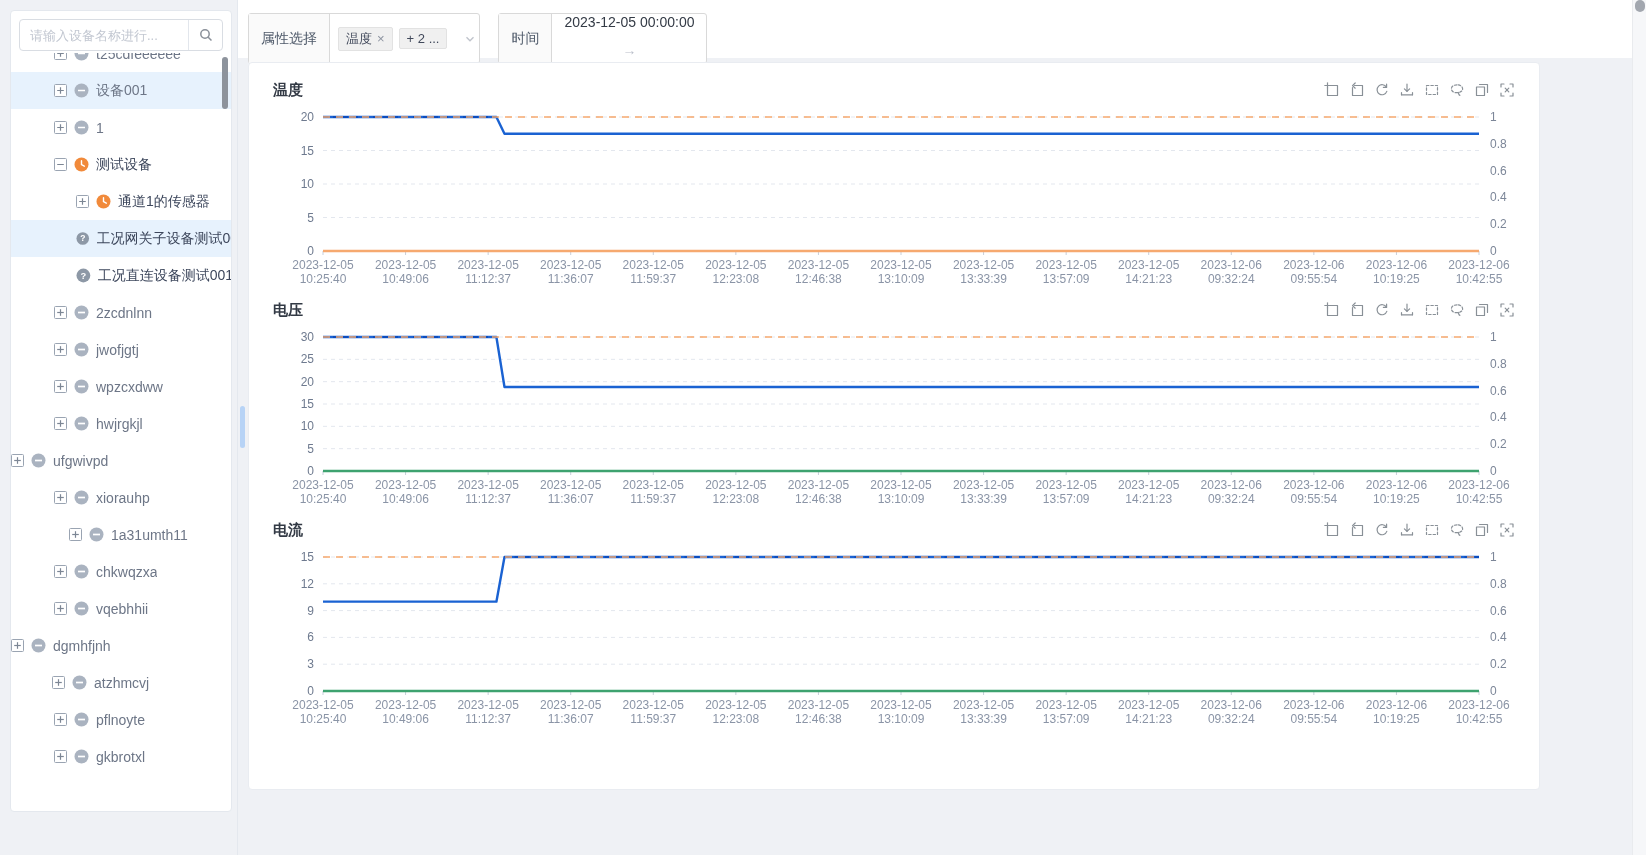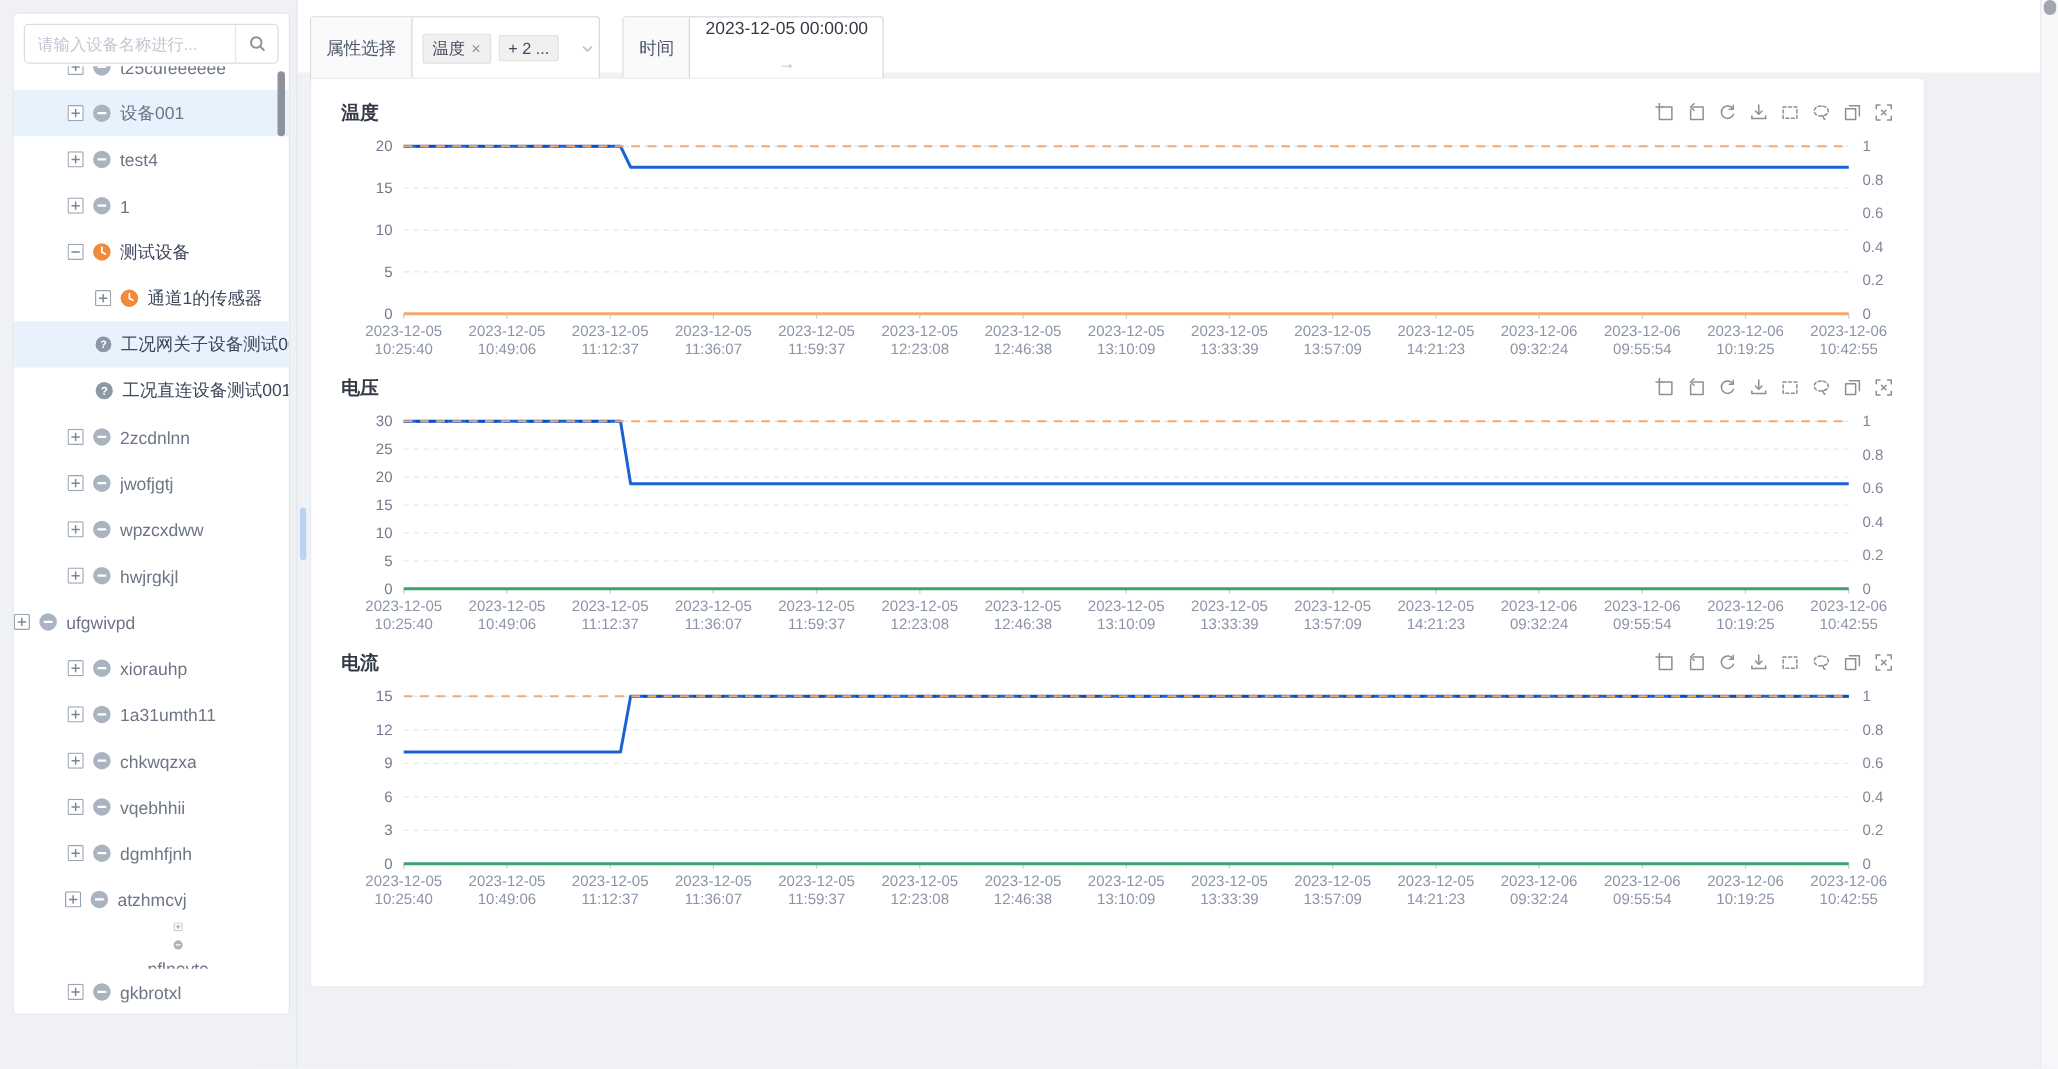--- a/index.html
+++ b/index.html
@@ -121,32 +121,20 @@
       <div class="tree-row" style="padding-left: 43px;">
         <svg width="13" height="13" viewBox="0 0 13 13">
           <rect x="0.5" y="0.5" width="12" height="12" rx="1" fill="#fff" stroke="#9aa4b2"></rect>
           <line x1="3.2" y1="6.5" x2="9.8" y2="6.5" stroke="#7c8694" stroke-width="1.2"></line>
           <line x1="6.5" y1="3.2" x2="6.5" y2="9.8" stroke="#7c8694" stroke-width="1.2"></line>
         </svg>
         <svg width="15" height="15" viewBox="0 0 15 15">
           <circle cx="7.5" cy="7.5" r="7" fill="#aab3c0"></circle>
           <line x1="4" y1="7.5" x2="11" y2="7.5" stroke="#fff" stroke-width="1.7"></line>
         </svg>
-        <span class="tree-label dim">test4</span>
-      </div>
-      <div class="tree-row" style="padding-left: 43px;">
-        <svg width="13" height="13" viewBox="0 0 13 13">
-          <rect x="0.5" y="0.5" width="12" height="12" rx="1" fill="#fff" stroke="#9aa4b2"></rect>
-          <line x1="3.2" y1="6.5" x2="9.8" y2="6.5" stroke="#7c8694" stroke-width="1.2"></line>
-          <line x1="6.5" y1="3.2" x2="6.5" y2="9.8" stroke="#7c8694" stroke-width="1.2"></line>
-        </svg>
-        <svg width="15" height="15" viewBox="0 0 15 15">
-          <circle cx="7.5" cy="7.5" r="7" fill="#aab3c0"></circle>
-          <line x1="4" y1="7.5" x2="11" y2="7.5" stroke="#fff" stroke-width="1.7"></line>
-        </svg>
         <span class="tree-label dim">1</span>
       </div>
       <div class="tree-row" style="padding-left: 43px;">
         <svg width="13" height="13" viewBox="0 0 13 13">
           <rect x="0.5" y="0.5" width="12" height="12" rx="1" fill="#fff" stroke="#9aa4b2"></rect>
           <line x1="3.2" y1="6.5" x2="9.8" y2="6.5" stroke="#7c8694" stroke-width="1.2"></line>
         </svg>
         <svg width="15" height="15" viewBox="0 0 15 15">
           <circle cx="7.5" cy="7.5" r="7" fill="#f18a3b"></circle>
           <path d="M7.5 3.8 V7.7 L10.3 9.2" stroke="#fff" stroke-width="1.4" fill="none" stroke-linecap="round"></path>
@@ -244,21 +232,21 @@
           <rect x="0.5" y="0.5" width="12" height="12" rx="1" fill="#fff" stroke="#9aa4b2"></rect>
           <line x1="3.2" y1="6.5" x2="9.8" y2="6.5" stroke="#7c8694" stroke-width="1.2"></line>
           <line x1="6.5" y1="3.2" x2="6.5" y2="9.8" stroke="#7c8694" stroke-width="1.2"></line>
         </svg>
         <svg width="15" height="15" viewBox="0 0 15 15">
           <circle cx="7.5" cy="7.5" r="7" fill="#aab3c0"></circle>
           <line x1="4" y1="7.5" x2="11" y2="7.5" stroke="#fff" stroke-width="1.7"></line>
         </svg>
         <span class="tree-label dim">xiorauhp</span>
       </div>
-      <div class="tree-row" style="padding-left: 43px;">
+      <div class="tree-row" style="padding-left: 58px;">
         <svg width="13" height="13" viewBox="0 0 13 13">
           <rect x="0.5" y="0.5" width="12" height="12" rx="1" fill="#fff" stroke="#9aa4b2"></rect>
           <line x1="3.2" y1="6.5" x2="9.8" y2="6.5" stroke="#7c8694" stroke-width="1.2"></line>
           <line x1="6.5" y1="3.2" x2="6.5" y2="9.8" stroke="#7c8694" stroke-width="1.2"></line>
         </svg>
         <svg width="15" height="15" viewBox="0 0 15 15">
           <circle cx="7.5" cy="7.5" r="7" fill="#aab3c0"></circle>
           <line x1="4" y1="7.5" x2="11" y2="7.5" stroke="#fff" stroke-width="1.7"></line>
         </svg>
         <span class="tree-label dim">1a31umth11</span>
@@ -280,21 +268,21 @@
           <rect x="0.5" y="0.5" width="12" height="12" rx="1" fill="#fff" stroke="#9aa4b2"></rect>
           <line x1="3.2" y1="6.5" x2="9.8" y2="6.5" stroke="#7c8694" stroke-width="1.2"></line>
           <line x1="6.5" y1="3.2" x2="6.5" y2="9.8" stroke="#7c8694" stroke-width="1.2"></line>
         </svg>
         <svg width="15" height="15" viewBox="0 0 15 15">
           <circle cx="7.5" cy="7.5" r="7" fill="#aab3c0"></circle>
           <line x1="4" y1="7.5" x2="11" y2="7.5" stroke="#fff" stroke-width="1.7"></line>
         </svg>
         <span class="tree-label dim">vqebhhii</span>
       </div>
-      <div class="tree-row" style="padding-left: 43px;">
+      <div class="tree-row" style="">
         <svg width="13" height="13" viewBox="0 0 13 13">
           <rect x="0.5" y="0.5" width="12" height="12" rx="1" fill="#fff" stroke="#9aa4b2"></rect>
           <line x1="3.2" y1="6.5" x2="9.8" y2="6.5" stroke="#7c8694" stroke-width="1.2"></line>
           <line x1="6.5" y1="3.2" x2="6.5" y2="9.8" stroke="#7c8694" stroke-width="1.2"></line>
         </svg>
         <svg width="15" height="15" viewBox="0 0 15 15">
           <circle cx="7.5" cy="7.5" r="7" fill="#aab3c0"></circle>
           <line x1="4" y1="7.5" x2="11" y2="7.5" stroke="#fff" stroke-width="1.7"></line>
         </svg>
         <span class="tree-label dim">dgmhfjnh</span>
@@ -304,21 +292,21 @@
           <rect x="0.5" y="0.5" width="12" height="12" rx="1" fill="#fff" stroke="#9aa4b2"></rect>
           <line x1="3.2" y1="6.5" x2="9.8" y2="6.5" stroke="#7c8694" stroke-width="1.2"></line>
           <line x1="6.5" y1="3.2" x2="6.5" y2="9.8" stroke="#7c8694" stroke-width="1.2"></line>
         </svg>
         <svg width="15" height="15" viewBox="0 0 15 15">
           <circle cx="7.5" cy="7.5" r="7" fill="#aab3c0"></circle>
           <line x1="4" y1="7.5" x2="11" y2="7.5" stroke="#fff" stroke-width="1.7"></line>
         </svg>
         <span class="tree-label dim">atzhmcvj</span>
       </div>
-      <div class="tree-row" style="padding-left: 43px; flex-direction: column;">
+      <div class="tree-row" style="padding-left: 43px;">
         <svg width="13" height="13" viewBox="0 0 13 13">
           <rect x="0.5" y="0.5" width="12" height="12" rx="1" fill="#fff" stroke="#9aa4b2"></rect>
           <line x1="3.2" y1="6.5" x2="9.8" y2="6.5" stroke="#7c8694" stroke-width="1.2"></line>
           <line x1="6.5" y1="3.2" x2="6.5" y2="9.8" stroke="#7c8694" stroke-width="1.2"></line>
         </svg>
         <svg width="15" height="15" viewBox="0 0 15 15">
           <circle cx="7.5" cy="7.5" r="7" fill="#aab3c0"></circle>
           <line x1="4" y1="7.5" x2="11" y2="7.5" stroke="#fff" stroke-width="1.7"></line>
         </svg>
         <span class="tree-label dim">pflnoyte</span>

